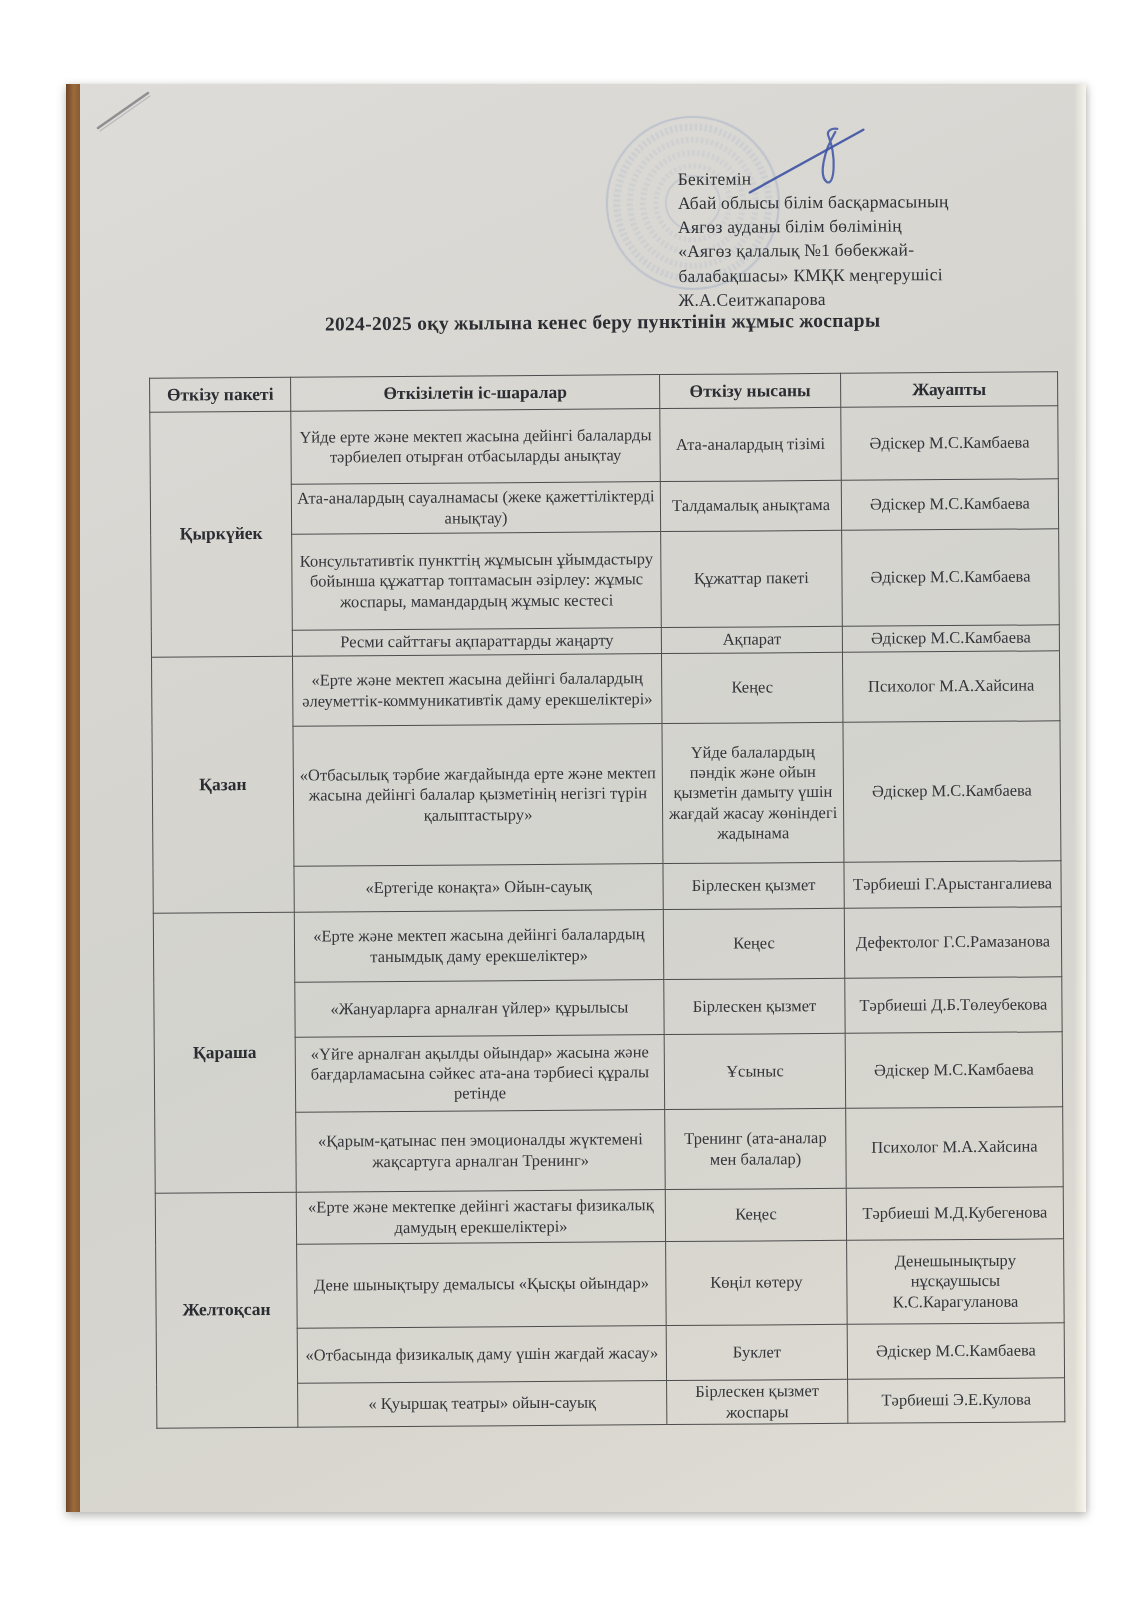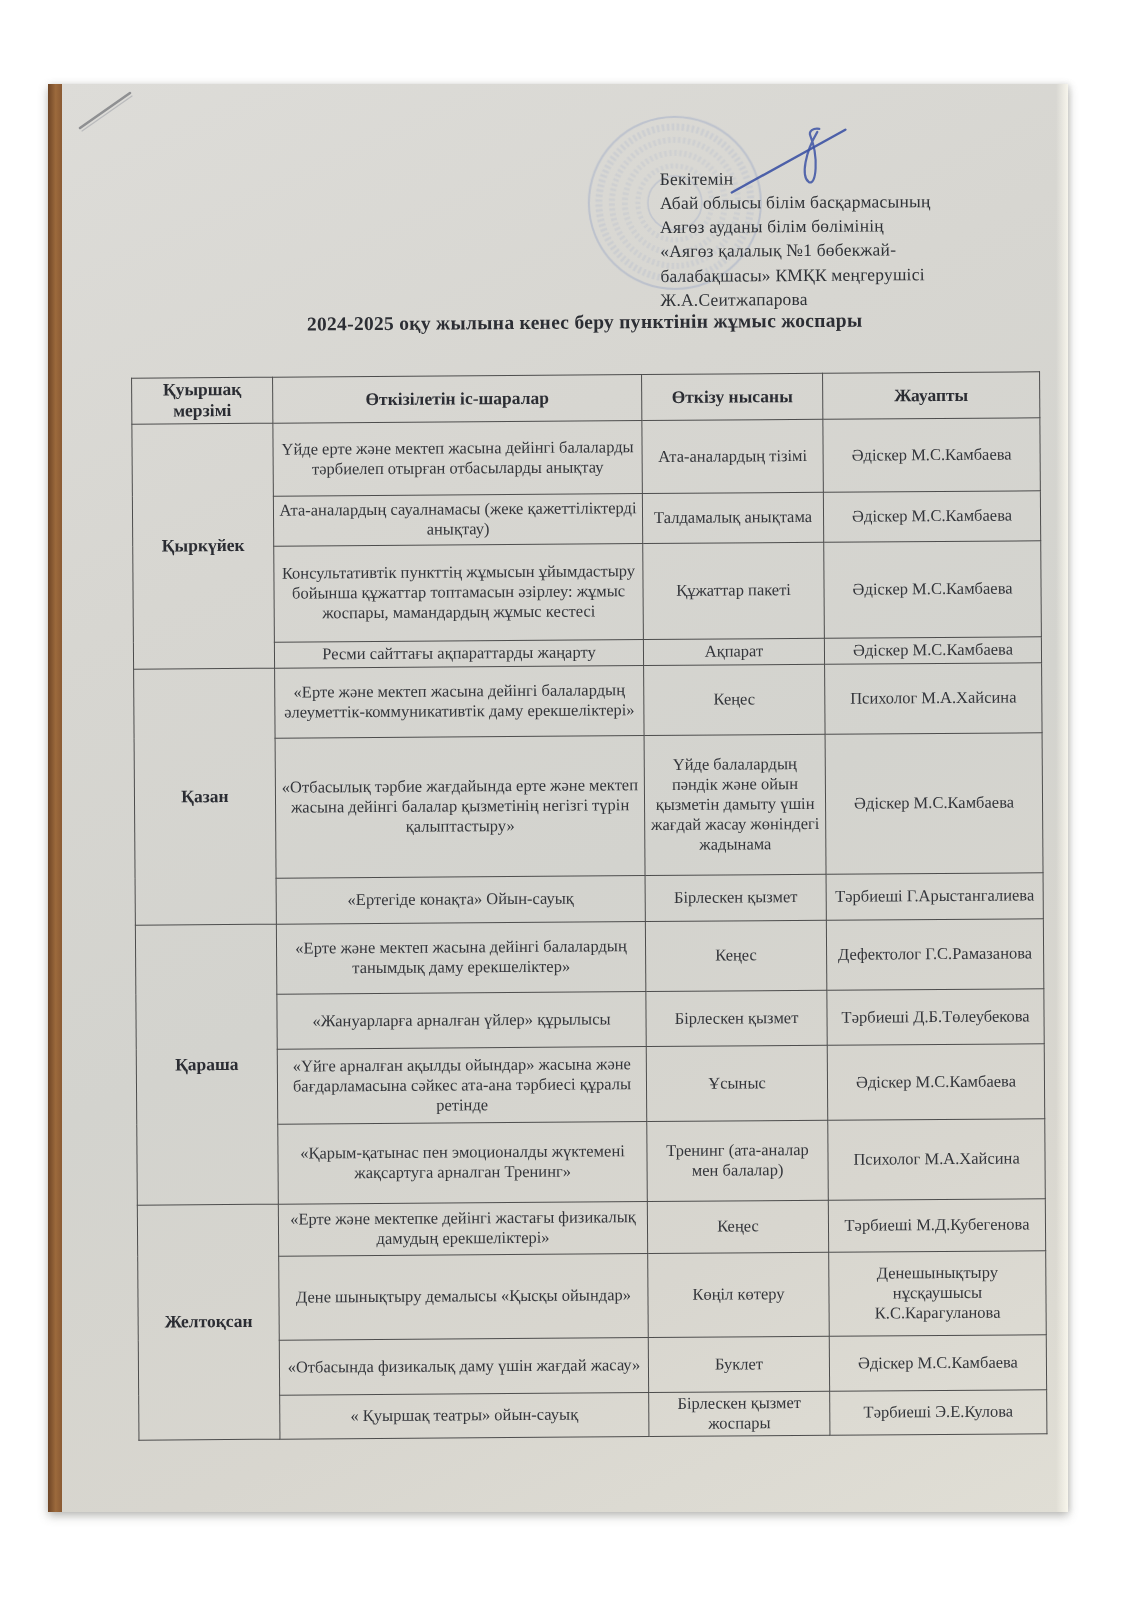--- a/index.html
+++ b/index.html
@@ -1,21 +1,21 @@
 <!DOCTYPE html>
 <html><head>
 <meta charset="utf-8">
 <style>
   html,body{margin:0;padding:0;}
   body{
     width:1139px;height:1600px;background:#ffffff;position:relative;
     overflow:hidden;font-family:"Liberation Serif","DejaVu Serif",serif;
   }
   .photo{
-    position:absolute;left:48px;top:84px;width:1020px;height:1428px;
+    position:absolute;left:66px;top:84px;width:1020px;height:1428px;
     background:linear-gradient(155deg,#dddcd8 0%,#d7d6d1 30%,#d3d3ce 55%,#d8d6cf 78%,#e0ded5 100%);
     box-shadow:0 4px 9px rgba(110,110,105,0.45), 2px 0 5px rgba(160,160,155,0.25);
   }
   .photo::after{ 
     content:"";position:absolute;right:0;top:0;width:12px;height:100%;
     background:linear-gradient(to right,rgba(255,255,250,0),rgba(252,250,240,0.85));
   }
   .edge-strip{
     position:absolute;left:0;top:0;width:14px;height:100%;
     background:linear-gradient(to right,#6e4526,#9c6a3c 55%,#8a5a33);
@@ -89,21 +89,21 @@
 
     <table class="plan">
       <colgroup>
         <col style="width:141px">
           <col style="width:369px">
           <col style="width:181px">
           <col style="width:217px">
       </colgroup>
       <thead>
         <tr style="height:34px">
-          <th>Қуыршақ мерзімі</th>
+          <th>Өткізу пакеті</th>
           <th>Өткізілетін іс-шаралар</th>
           <th>Өткізу нысаны</th>
           <th>Жауапты</th>
         </tr>
       </thead>
       <tbody>
         <tr style="height:73px">
           <td class="month" rowspan="4">Қыркүйек</td>
           <td class="act">Үйде ерте және мектеп жасына дейінгі балаларды тәрбиелеп отырған отбасыларды анықтау</td>
           <td class="form">Ата-аналардың тізімі</td>

